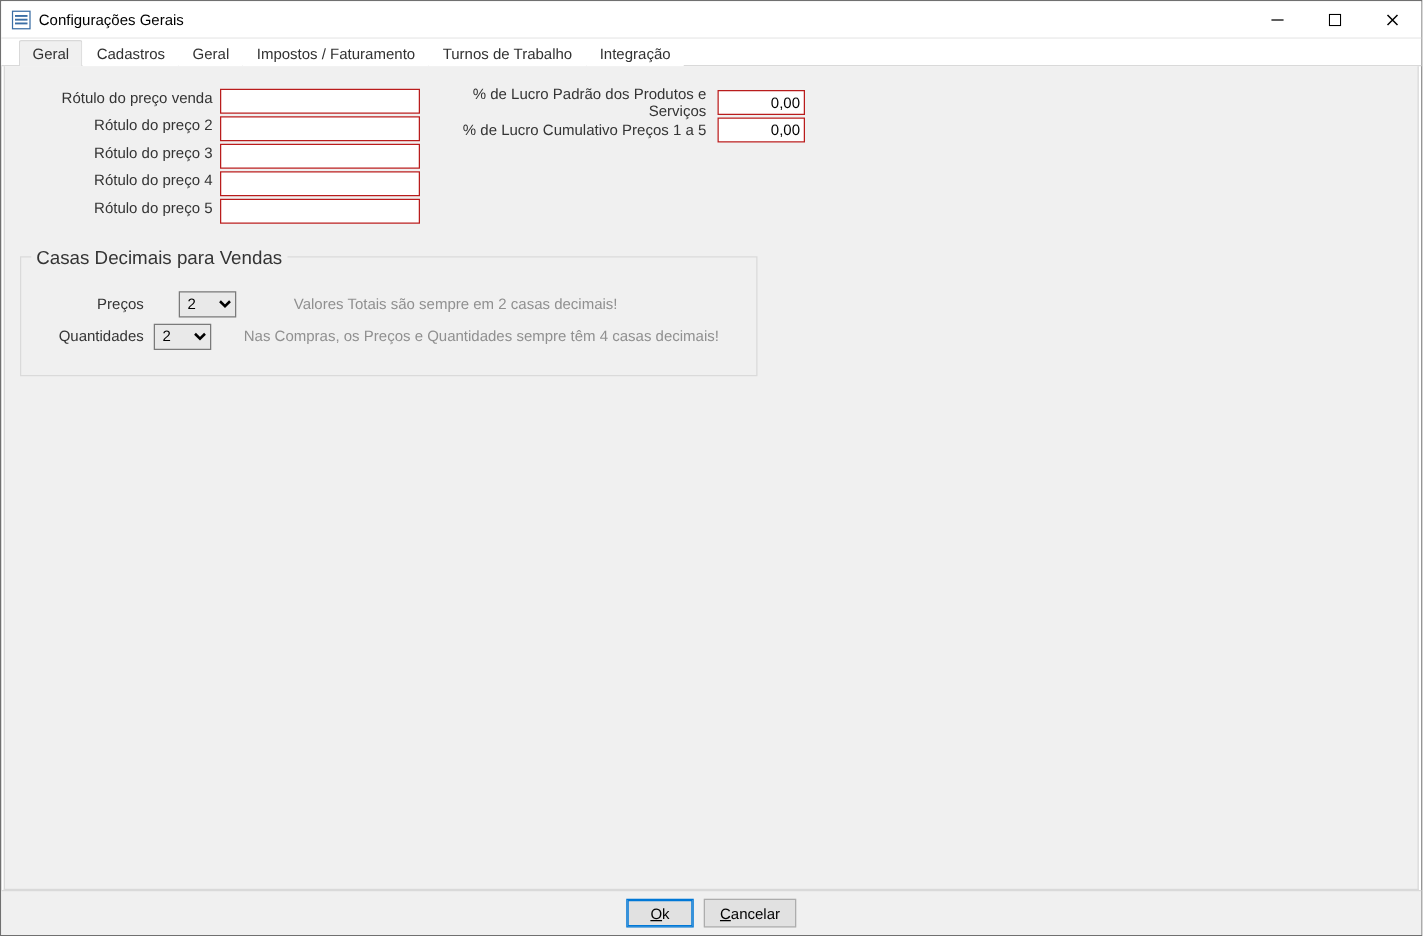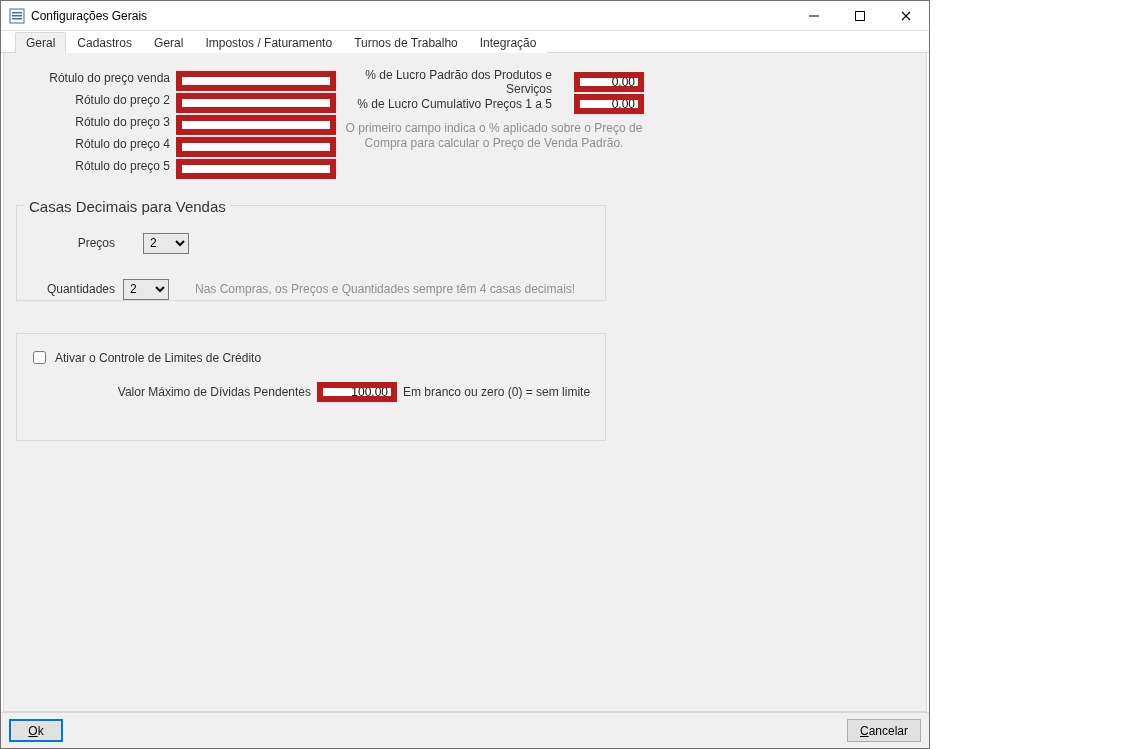--- a/index.html
+++ b/index.html
@@ -7,21 +7,21 @@
     margin: 0; padding: 0;
     font-family: "Segoe UI", Tahoma, sans-serif;
     font-size: 12px;
     color: #343434;
     background: #ffffff;
     width: 1138px;
     height: 749px;
     overflow: hidden;
   }
   .window {
-    width: 930px;
+    width: 1138px;
     height: 749px;
     border: 1px solid #707070;
     background: #ffffff;
     display: flex;
     flex-direction: column;
   }
   .titlebar {
     height: 30px;
     display: flex;
     align-items: center;
@@ -102,21 +102,21 @@
     gap: 6px;
   }
   .row + .row { margin-top: 0; }
   .lbl-right {
     text-align: right;
     white-space: nowrap;
   }
   .lbl-left-col { width: 150px; text-align: right; }
   input.txt {
     height: 20px;
-    border: 6px solid #b91c1c;
+    border: 1px solid #b91c1c;
     background: #ffffff;
     padding: 0 3px;
     font: inherit;
     color: #000;
   }
   input.num {
     text-align: right;
   }
   .w160 { width: 160px; }
   .w70 { width: 70px; }
@@ -124,21 +124,21 @@
   .lucro-col {
     position: absolute;
     left: 324px;
     top: 0;
     width: 300px;
   }
   .lucro-row {
     display: flex;
     align-items: center;
     height: 22px;
-    gap: 22px;
+    gap: 9px;
   }
   .lucro-row .plabel { flex: 1; text-align: right; }
 
   .help-text {
     color: #909090;
     font-size: 12px;
     text-align: center;
     line-height: 15px;
     margin-top: 6px;
   }
@@ -201,21 +201,21 @@
   }
   .credit-row .cl { width: 242px; text-align: right; }
 
   
   .footer {
     height: 36px;
     border-top: 1px solid #d9d9d9;
     background: #f0f0f0;
     display: flex;
     align-items: center;
-    justify-content: space-between;
+    justify-content: center;
     padding: 0 8px;
     gap: 8px;
   }
   .btn {
     min-width: 54px;
     height: 23px;
     padding: 0 12px;
     background: #e1e1e1;
     border: 1px solid #adadad;
     font: inherit;
@@ -299,52 +299,41 @@
 
         <div class="lucro-col">
           <div class="lucro-row">
             <span class="plabel">% de Lucro Padrão dos Produtos e Serviços</span>
             <input class="txt num w70" type="text" value="0,00" style="">
           </div>
           <div class="lucro-row">
             <span class="plabel">% de Lucro Cumulativo Preços 1 a 5</span>
             <input class="txt num w70" type="text" value="0,00" style="">
           </div>
-          <div class="help-text">O primeiro campo indica o % aplicado sobre o Preço de Compra para calcular o Preço de Venda Padrão.</div>
         </div>
       </div>
 
       <div class="group grp-decimals">
         <span class="legend">Casas Decimais para Vendas</span>
         <div class="dec-row" style="left:6px; top:26px;gap:28px;">
           <span class="dl">Preços</span>
           <select class="sel">
             <option>2</option>
           </select>
-        </div>
-        <div class="dec-row" style="left:6px; top:52px;margin-top:20px;">
+          <span class="dec-note">Valores Totais são sempre em 2 casas decimais!</span>
+        </div>
+        <div class="dec-row" style="left:6px; top:52px;">
           <span class="dl">Quantidades</span>
           <select class="sel">
             <option>2</option>
           </select>
           <span class="dec-note">Nas Compras, os Preços e Quantidades sempre têm 4 casas decimais!</span>
         </div>
       </div>
 
-      <div class="group grp-credit">
-        <div class="chk-row">
-          <input type="checkbox" class="chk" style="">
-          <span>Ativar o Controle de Limites de Crédito</span>
-        </div>
-        <div class="credit-row">
-          <span class="cl">Valor Máximo de Dívidas Pendentes</span>
-          <input class="txt num" style="width: 80px;" type="text" value="100,00">
-          <span>Em branco ou zero (0) = sem limite</span>
-        </div>
-      </div>
 
     </div>
   </div>
 
   <div class="footer">
     <button class="btn default"><span class="u">O</span><span>k</span></button>
     <button class="btn"><span class="u">C</span><span>ancelar</span></button>
   </div>
 </div>
 

